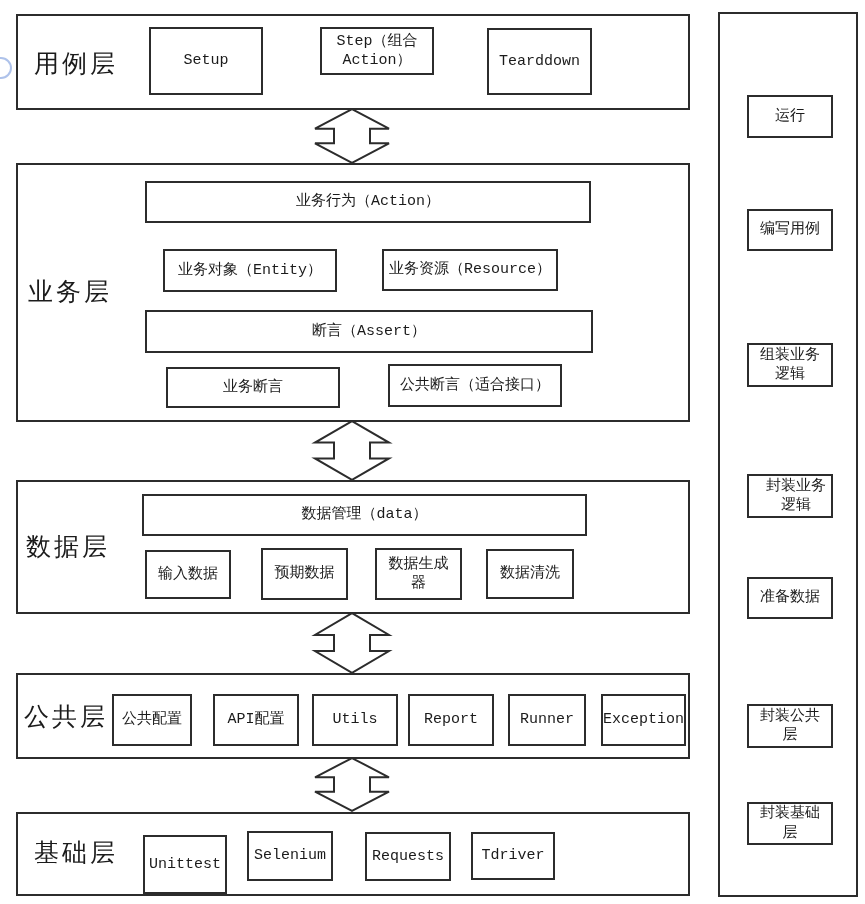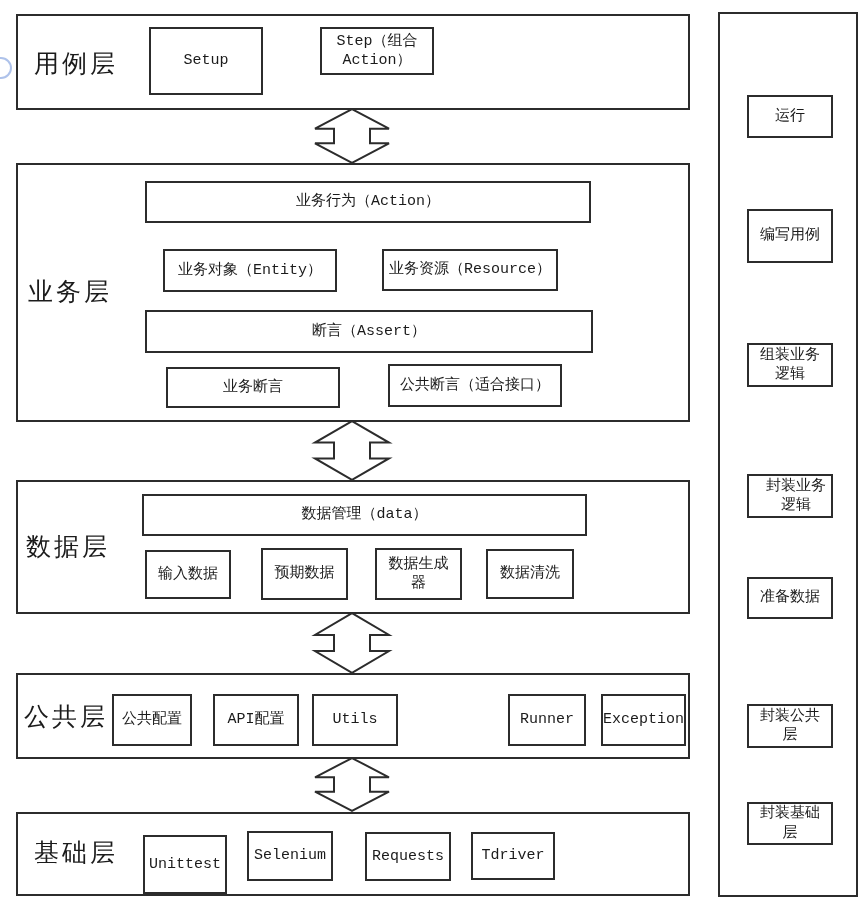--- a/index.html
+++ b/index.html
@@ -104,20 +104,21 @@
 
 <div id="canvas">
 
   <div id="edge-artifact"></div>
 
   <div class="layer" style="left:16px;top:14px;width:674px;height:96px;"></div>
   <div class="layer-title" style="left:34px;top:63px;">用例层</div>
   <div class="node" style="left:149px;top:27px;width:114px;height:68px;">Setup</div>
   <div class="node" style="left:320px;top:27px;width:114px;height:48px;">Step（组合
 Action）</div>
+  <div class="node" style="left:487px;top:28px;width:105px;height:67px;">Tearddown</div>
 
   <svg class="connector" style="top:108px;height:56px;" viewBox="0 0 76 54" preserveAspectRatio="none">
     <polygon points="38,1 75,20 56,20 56,34 75,34 38,53 1,34 20,34 20,20 1,20"></polygon>
   </svg>
 
   <div class="layer" style="left:16px;top:163px;width:674px;height:259px;"></div>
   <div class="layer-title" style="left:28px;top:291px;">业务层</div>
   <div class="node" style="left:145px;top:181px;width:446px;height:42px;">业务行为（Action）</div>
   <div class="node" style="left:163px;top:249px;width:174px;height:43px;">业务对象（Entity）</div>
   <div class="node" style="left:382px;top:249px;width:176px;height:42px;">业务资源（Resource）</div>
@@ -140,37 +141,38 @@
 
   <svg class="connector" style="top:612px;height:62px;" viewBox="0 0 76 54" preserveAspectRatio="none">
     <polygon points="38,1 75,20 56,20 56,34 75,34 38,53 1,34 20,34 20,20 1,20"></polygon>
   </svg>
 
   <div class="layer" style="left:16px;top:673px;width:674px;height:86px;"></div>
   <div class="layer-title" style="left:24px;top:716px;">公共层</div>
   <div class="node" style="left:112px;top:694px;width:80px;height:52px;">公共配置</div>
   <div class="node" style="left:213px;top:694px;width:86px;height:52px;">API配置</div>
   <div class="node" style="left:312px;top:694px;width:86px;height:52px;">Utils</div>
+  <div class="node" style="left:408px;top:694px;width:86px;height:52px;">Report</div>
   <div class="node" style="left:508px;top:694px;width:78px;height:52px;">Runner</div>
   <div class="node" style="left:601px;top:694px;width:85px;height:52px;">Exception</div>
 
   <svg class="connector" style="top:757px;height:55px;" viewBox="0 0 76 54" preserveAspectRatio="none">
     <polygon points="38,1 75,20 56,20 56,34 75,34 38,53 1,34 20,34 20,20 1,20"></polygon>
   </svg>
 
   <div class="layer" style="left:16px;top:812px;width:674px;height:84px;"></div>
   <div class="layer-title" style="left:34px;top:852px;">基础层</div>
   <div class="node" style="left:143px;top:835px;width:84px;height:59px;">Unittest</div>
   <div class="node" style="left:247px;top:831px;width:86px;height:50px;">Selenium</div>
   <div class="node" style="left:365px;top:832px;width:86px;height:49px;">Requests</div>
   <div class="node" style="left:471px;top:832px;width:84px;height:48px;">Tdriver</div>
 
   <div id="side-panel">
     <div class="step" style="top:81px;height:43px;">运行</div>
-    <div class="step" style="top:195px;height:54px;">编写用例</div>
+    <div class="step" style="top:195px;height:42px;">编写用例</div>
     <div class="step" style="top:329px;height:44px;">组装业务
 逻辑</div>
     <div class="step" style="top:460px;height:44px;padding-left:12px;">封装业务
 逻辑</div>
     <div class="step" style="top:563px;height:42px;">准备数据</div>
     <div class="step" style="top:690px;height:44px;">封装公共
 层</div>
     <div class="step" style="top:788px;height:43px;">封装基础
 层</div>
   </div>

